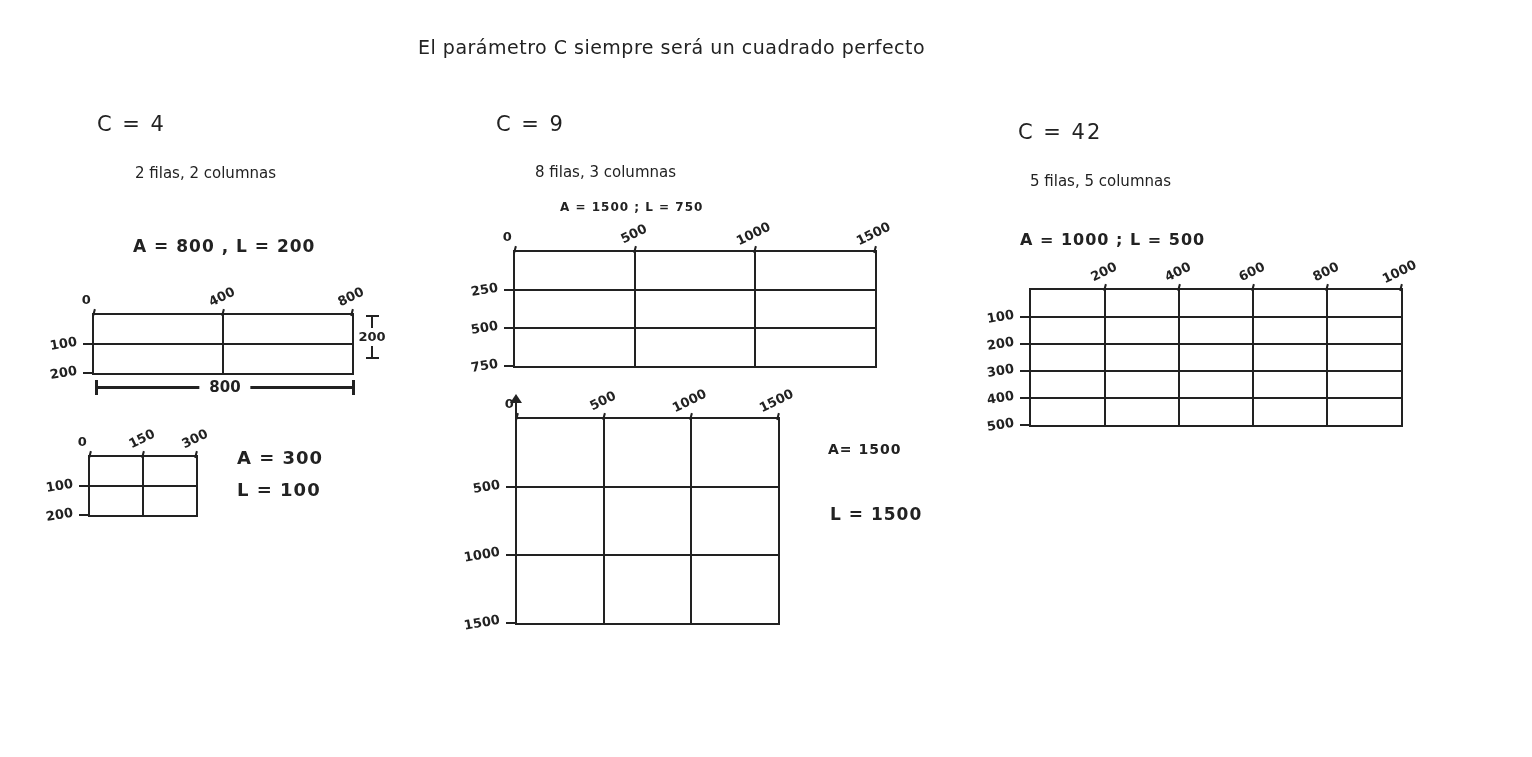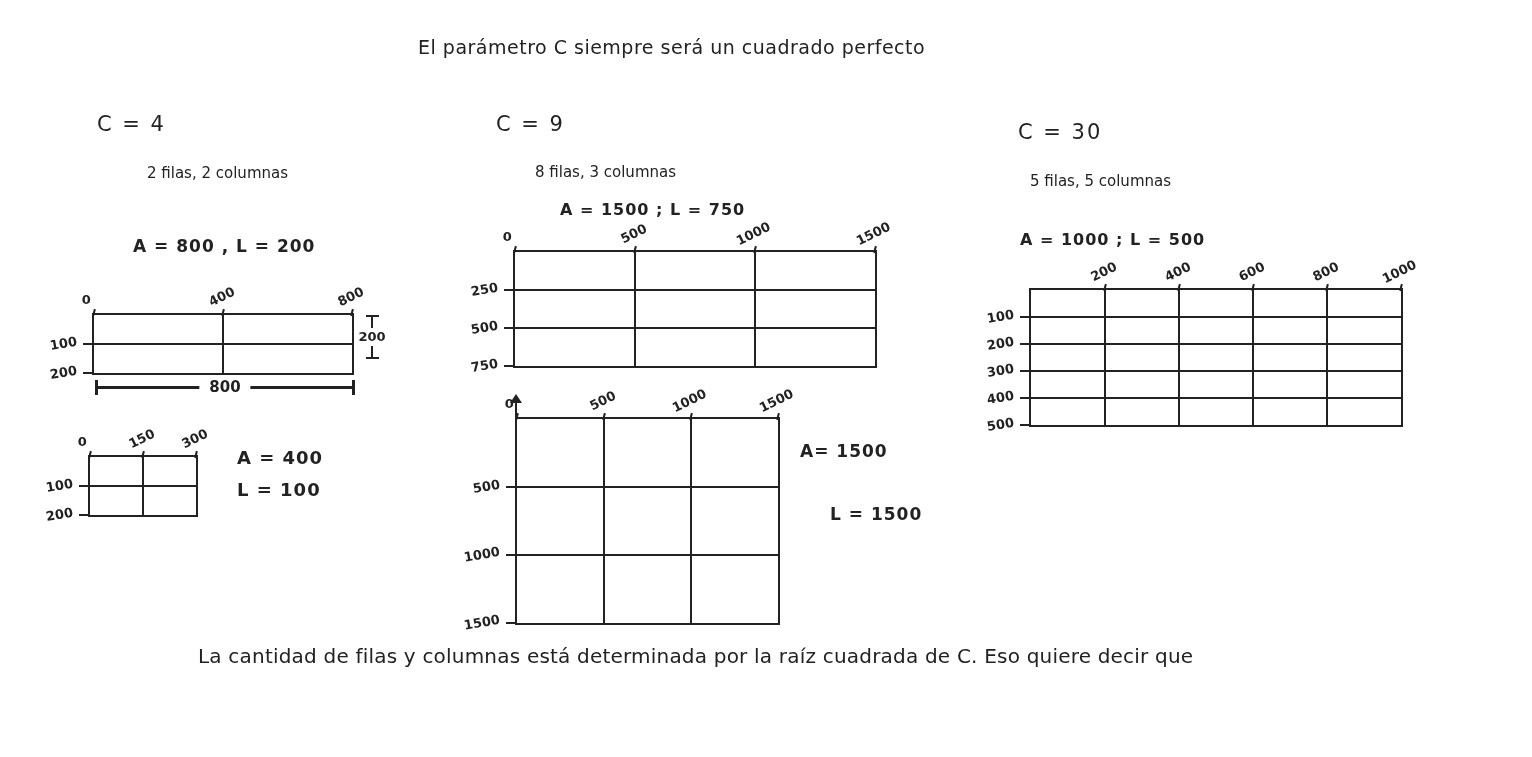--- a/index.html
+++ b/index.html
@@ -50,21 +50,21 @@
                       background:var(--paper); padding:0 10px; font-size:15px; font-weight:700; }
 </style>
 </head>
 <body>
 
 <div id="canvas">
 
   <div class="abs title" style="left:418px; top:36px;">El parámetro C siempre será un cuadrado perfecto</div>
 
   <div class="abs heading" style="left:97px; top:112px;">C = 4</div>
-  <div class="abs subheading" style="left:135px; top:164px;margin-left:12px;">2 filas, 2 columnas</div>
+  <div class="abs subheading" style="left:135px; top:164px;">2 filas, 2 columnas</div>
   <div class="abs params" style="left:95px; top:236px;margin-left:38px;">A = 800 ,   L = 200</div>
 
   <div class="grid" style="left:92px; top:313px; width:262px; height:62px;">
       <div class="gline-v" style="left: 50%;"></div>
       <div class="gline-h" style="top: 50%;"></div>
       <div class="tick-t" style="left: 0%;"></div>
       <div class="lbl-t zero" style="left: 0%;">0</div>
       <div class="tick-t" style="left: 50%;"></div>
       <div class="lbl-t" style="left: 50%;">400</div>
       <div class="tick-t" style="left: 100%;"></div>
@@ -98,26 +98,26 @@
       <div class="tick-t" style="left: 50%;"></div>
       <div class="lbl-t" style="left: 50%;">150</div>
       <div class="tick-t" style="left: 100%;"></div>
       <div class="lbl-t" style="left: 100%;">300</div>
       <div class="tick-l" style="top: 50%;"></div>
       <div class="lbl-l" style="top: 50%;">100</div>
       <div class="tick-l" style="top: 100%;"></div>
       <div class="lbl-l" style="top: 100%;">200</div>
     </div>
 
-  <div class="abs annot" style="left:237px; top:447px;">A = 400</div>
+  <div class="abs annot" style="left:237px; top:447px;">A = 300</div>
   <div class="abs annot" style="left:237px; top:479px;">L = 100</div>
 
   <div class="abs heading" style="left:496px; top:112px;">C = 9</div>
   <div class="abs subheading" style="left:535px; top:163px;">8 filas, 3 columnas</div>
-  <div class="abs params" style="left:560px; top:200px; font-size:16px;">A = 1500 ;   L = 750</div>
+  <div class="abs params" style="left:560px; top:200px; font-size:12px;">A = 1500 ;   L = 750</div>
 
   <div class="grid" style="left:513px; top:250px; width:364px; height:118px;">
       <div class="gline-v" style="left: 33.3333%;"></div>
       <div class="gline-v" style="left: 66.6667%;"></div>
       <div class="gline-h" style="top: 33.3333%;"></div>
       <div class="gline-h" style="top: 66.6667%;"></div>
       <div class="tick-t" style="left: 0%;"></div>
       <div class="lbl-t zero" style="left: 0%;">0</div>
       <div class="tick-t" style="left: 33.3333%;"></div>
       <div class="lbl-t" style="left: 33.3333%;">500</div>
@@ -149,24 +149,24 @@
       <div class="tick-l" style="top: 33.3333%;"></div>
       <div class="lbl-l" style="top: 33.3333%;">500</div>
       <div class="tick-l" style="top: 66.6667%;"></div>
       <div class="lbl-l" style="top: 66.6667%;">1000</div>
       <div class="tick-l" style="top: 100%;"></div>
       <div class="lbl-l" style="top: 100%;">1500</div>
       <div class="arrow-stem"></div>
       <div class="arrow-head"></div>
     </div>
 
-  <div class="abs annot" style="left:800px; top:441px; font-size:17px;">A= 1500</div>
+  <div class="abs annot" style="left:828px; top:441px; font-size:14px;">A= 1500</div>
   <div class="abs annot" style="left:830px; top:476px; font-size:17px;margin-top:28px;">L = 1500</div>
 
-  <div class="abs heading" style="left:1018px; top:120px;">C = 30</div>
+  <div class="abs heading" style="left:1018px; top:120px;">C = 42</div>
   <div class="abs subheading" style="left:1030px; top:172px;">5 filas, 5 columnas</div>
   <div class="abs params" style="left:1020px; top:230px; font-size:16px;">A = 1000   ;   L = 500</div>
 
   <div class="grid" style="left:1029px; top:288px; width:374px; height:139px;">
       <div class="gline-v" style="left: 20%;"></div>
       <div class="gline-v" style="left: 40%;"></div>
       <div class="gline-v" style="left: 60%;"></div>
       <div class="gline-v" style="left: 80%;"></div>
       <div class="gline-h" style="top: 20%;"></div>
       <div class="gline-h" style="top: 40%;"></div>
@@ -187,15 +187,14 @@
       <div class="tick-l" style="top: 40%;"></div>
       <div class="lbl-l" style="top: 40%;">200</div>
       <div class="tick-l" style="top: 60%;"></div>
       <div class="lbl-l" style="top: 60%;">300</div>
       <div class="tick-l" style="top: 80%;"></div>
       <div class="lbl-l" style="top: 80%;">400</div>
       <div class="tick-l" style="top: 100%;"></div>
       <div class="lbl-l" style="top: 100%;">500</div>
     </div>
 
-  <div class="abs footer-line" style="left:198px; top:644px;">La cantidad de filas y columnas está determinada por la raíz cuadrada de C. Eso quiere decir que</div>
 
 </div>
 
 </body></html>

